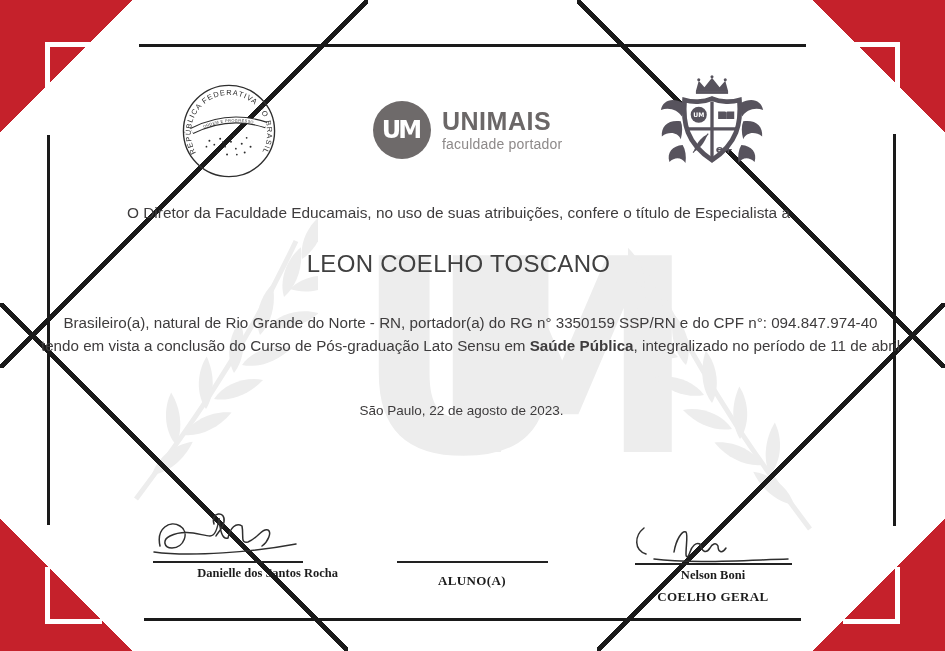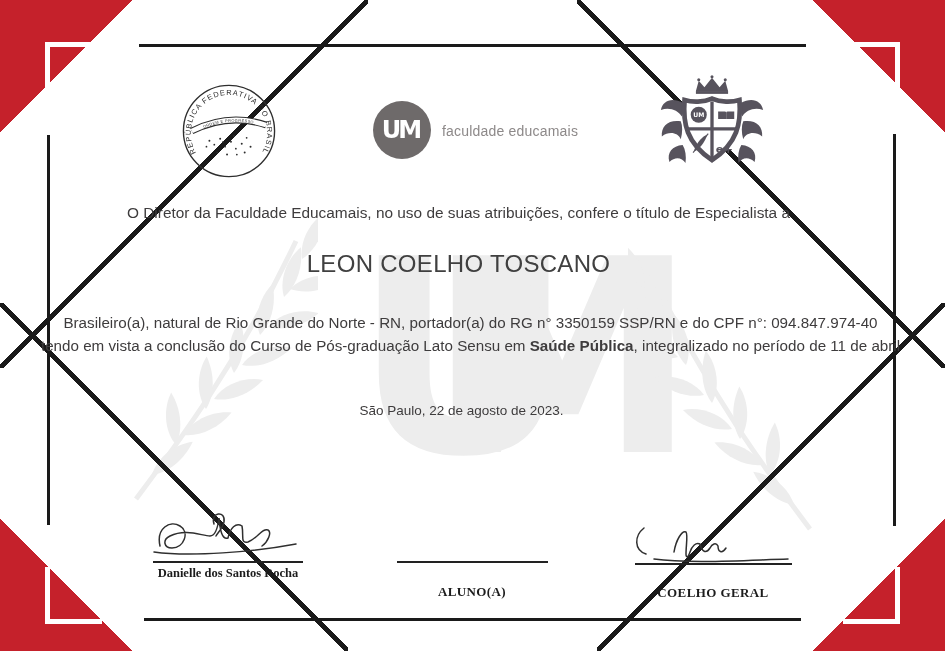--- a/index.html
+++ b/index.html
@@ -66,25 +66,25 @@
   .body-par b{font-weight:bold;}
   .dateline{top:403px;font-size:13.5px;padding-left:6px;}
 
   
   .sig-line{position:absolute;height:1.6px;background:#222;}
   .sl-left{left:153px;top:561px;width:150px;}
   .sl-center{left:397px;top:561px;width:151px;}
   .sl-right{left:635px;top:563px;width:157px;}
   .sig-block{position:absolute;text-align:center;color:#1d1d1d;
     font-family:"Liberation Serif",serif;font-weight:bold;}
-  .sb-left{left:118px;top:566px;width:220px;}
+  .sb-left{left:118px;top:566px;width:220px;text-align:right;}
   .sb-center{left:372px;top:567px;width:200px;}
   .sb-right{left:608px;top:568px;width:210px;}
   .sig-name{font-size:12.5px;}
-  .sig-title{font-size:13px;letter-spacing:0.4px;margin-top:17px;}
+  .sig-title{font-size:13px;letter-spacing:0.4px;margin-top:6px;}
   .squiggle{position:absolute;}
   .sq-left{left:150px;top:506px;}
   .sq-right{left:630px;top:518px;}
 </style>
 </head>
 <body>
 
 <div class="page">
 
   <svg class="wm wm-monogram" width="420" height="300" viewBox="0 0 420 300">
@@ -189,21 +189,22 @@
         <circle cx="55" cy="55" r="0.9"></circle>
       <circle cx="44" cy="61" r="0.9"></circle>
     </g>
   </svg>
 
   <div class="logo">
     <div class="logo-circle">
       <span>UM</span>
     </div>
     <div>
-      <div class="logo-tagline">faculdade educamais</div>
+      <div class="logo-wordmark">UNIMAIS</div>
+      <div class="logo-tagline">faculdade portador</div>
     </div>
   </div>
 
   <svg class="crest" viewBox="0 0 120 112">
     <g fill="#57535d">
       <path d="M43,18 L46,7 L52,14 L60,4 L68,14 L74,7 L77,18 Z"></path>
       <circle cx="46" cy="6" r="1.6"></circle>
         <circle cx="60" cy="3" r="1.6"></circle>
         <circle cx="74" cy="6" r="1.6"></circle>
       <rect x="43" y="18" width="34" height="3"></rect>
@@ -259,16 +260,17 @@
 
   <svg class="squiggle sq-right" width="165" height="52" viewBox="0 0 165 52">
     <g stroke="#2f2f2f" stroke-width="1.5" fill="none" stroke-linecap="round">
       <path d="M14,10 C4,18 4,32 16,36"></path>
       <path d="M44,34 C46,22 52,12 56,14 C58,16 56,28 56,36 C56,40 58,40 60,34 C62,28 66,24 70,26 C72,34 76,36 80,30 C82,26 86,24 88,28 C88,34 92,36 96,30"></path>
       <path d="M24,41 C60,46 120,42 158,41"></path>
     </g>
   </svg>
   <div class="sig-line sl-right"></div>
   <div class="sig-block sb-right">
+    <div class="sig-name">Nelson Boni</div>
     <div class="sig-title">COELHO GERAL</div>
   </div>
 
 </div>
 
 </body></html>

